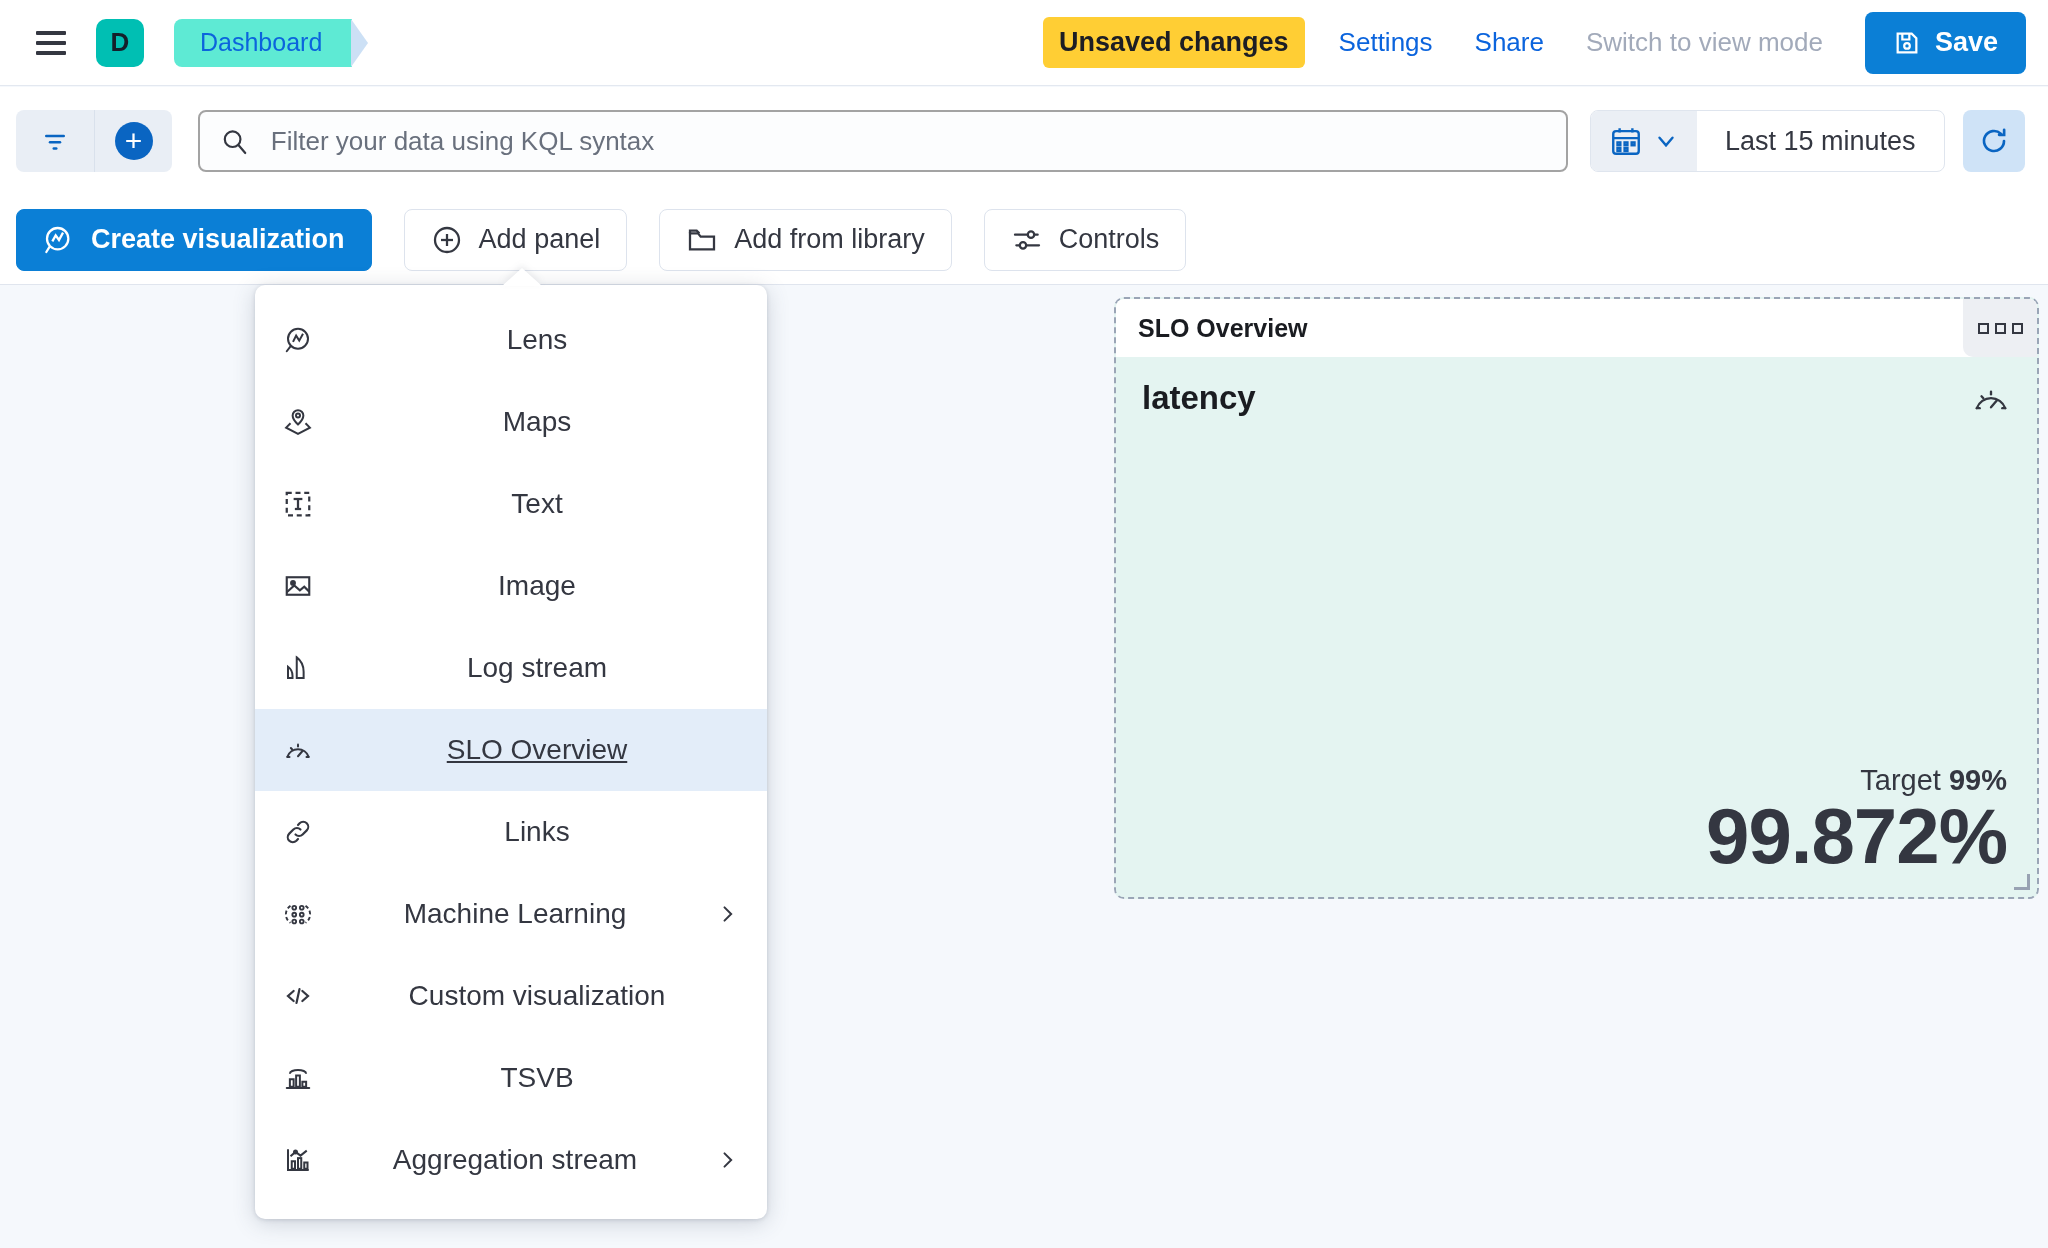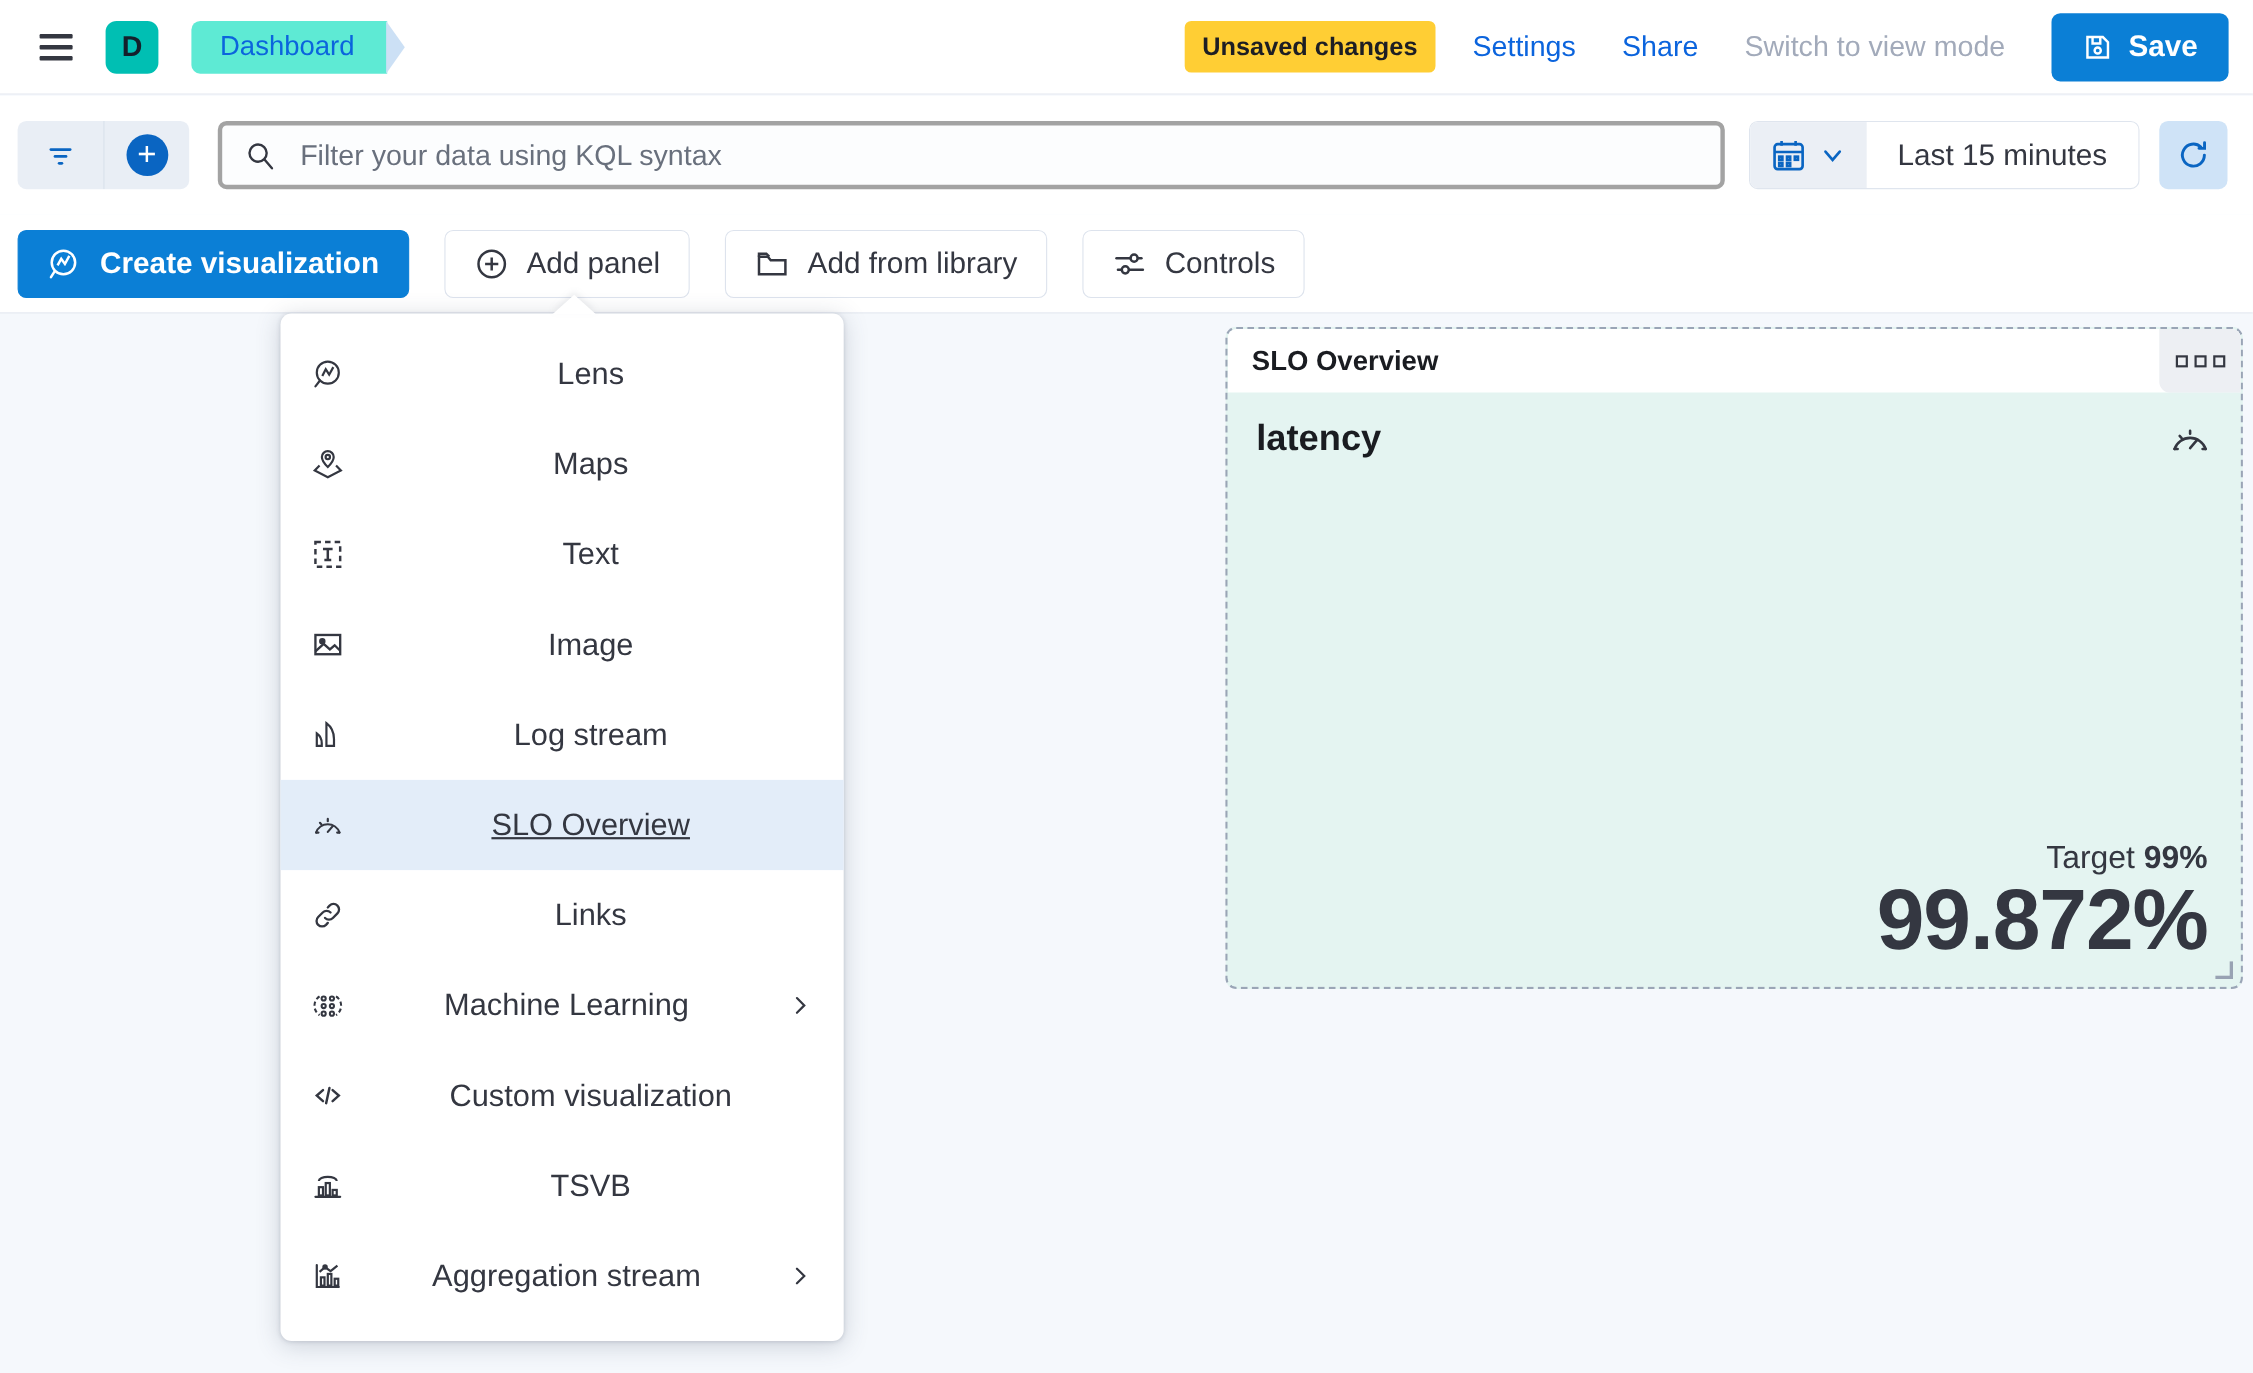--- a/index.html
+++ b/index.html
@@ -54,21 +54,21 @@
     padding-left: 36px; padding-right: 24px; display:flex; gap:10px; align-items:center;
   }
   .pencil-ico { width: 22px; height: 22px; display:inline-block; }
 
   .hdr-right {
     margin-left: auto; display: flex; align-items: center; gap: 0px;
     margin-right: 22px;
   }
   .badge-unsaved {
     background: #FFCE34; color: #1D1E24;
-    font-size: 23px; font-weight: 700;
+    font-size: 27px; font-weight: 700;
     padding: 10px 16px; border-radius: 6px;
     margin-right: 34px; white-space: nowrap;
   }
   .hdr-link {
     font-size: 26px; color: #0B64DD; font-weight: 400;
     margin-right: 42px; cursor: pointer; white-space: nowrap;
   }
   .hdr-link.disabled { color: #A2AABA; cursor: default; }
   .save-btn {
     background: #0B7FD6; color: #fff;
@@ -95,21 +95,21 @@
     cursor: pointer;
   }
   .fbtn + .fbtn { border-left: 1px solid #D9E1EC; }
   .plus-circle {
     width: 38px; height: 38px; border-radius: 50%; background: #0A65C2;
     display:flex; align-items:center; justify-content:center;
     color:#fff; font-size: 30px; line-height: 1; font-weight: 300;
   }
   .searchbox {
     margin-left: 26px; flex: 0 0 1370px; height: 62px;
-    background: #FCFDFE; border: 4px solid #a3a3a3; border-radius: 8px;
+    background: #FCFDFE; border: 2px solid #a3a3a3; border-radius: 8px;
     display: flex; align-items: center; padding: 0 20px;
   }
   .searchbox input {
     border: none; outline: none; background: transparent;
     font-size: 26px; color: #343741; margin-left: 22px;
     width: 100%; font-family: "Liberation Sans", sans-serif;
   }
   .searchbox input::placeholder { color: #69707D; }
 
   .datepicker {

